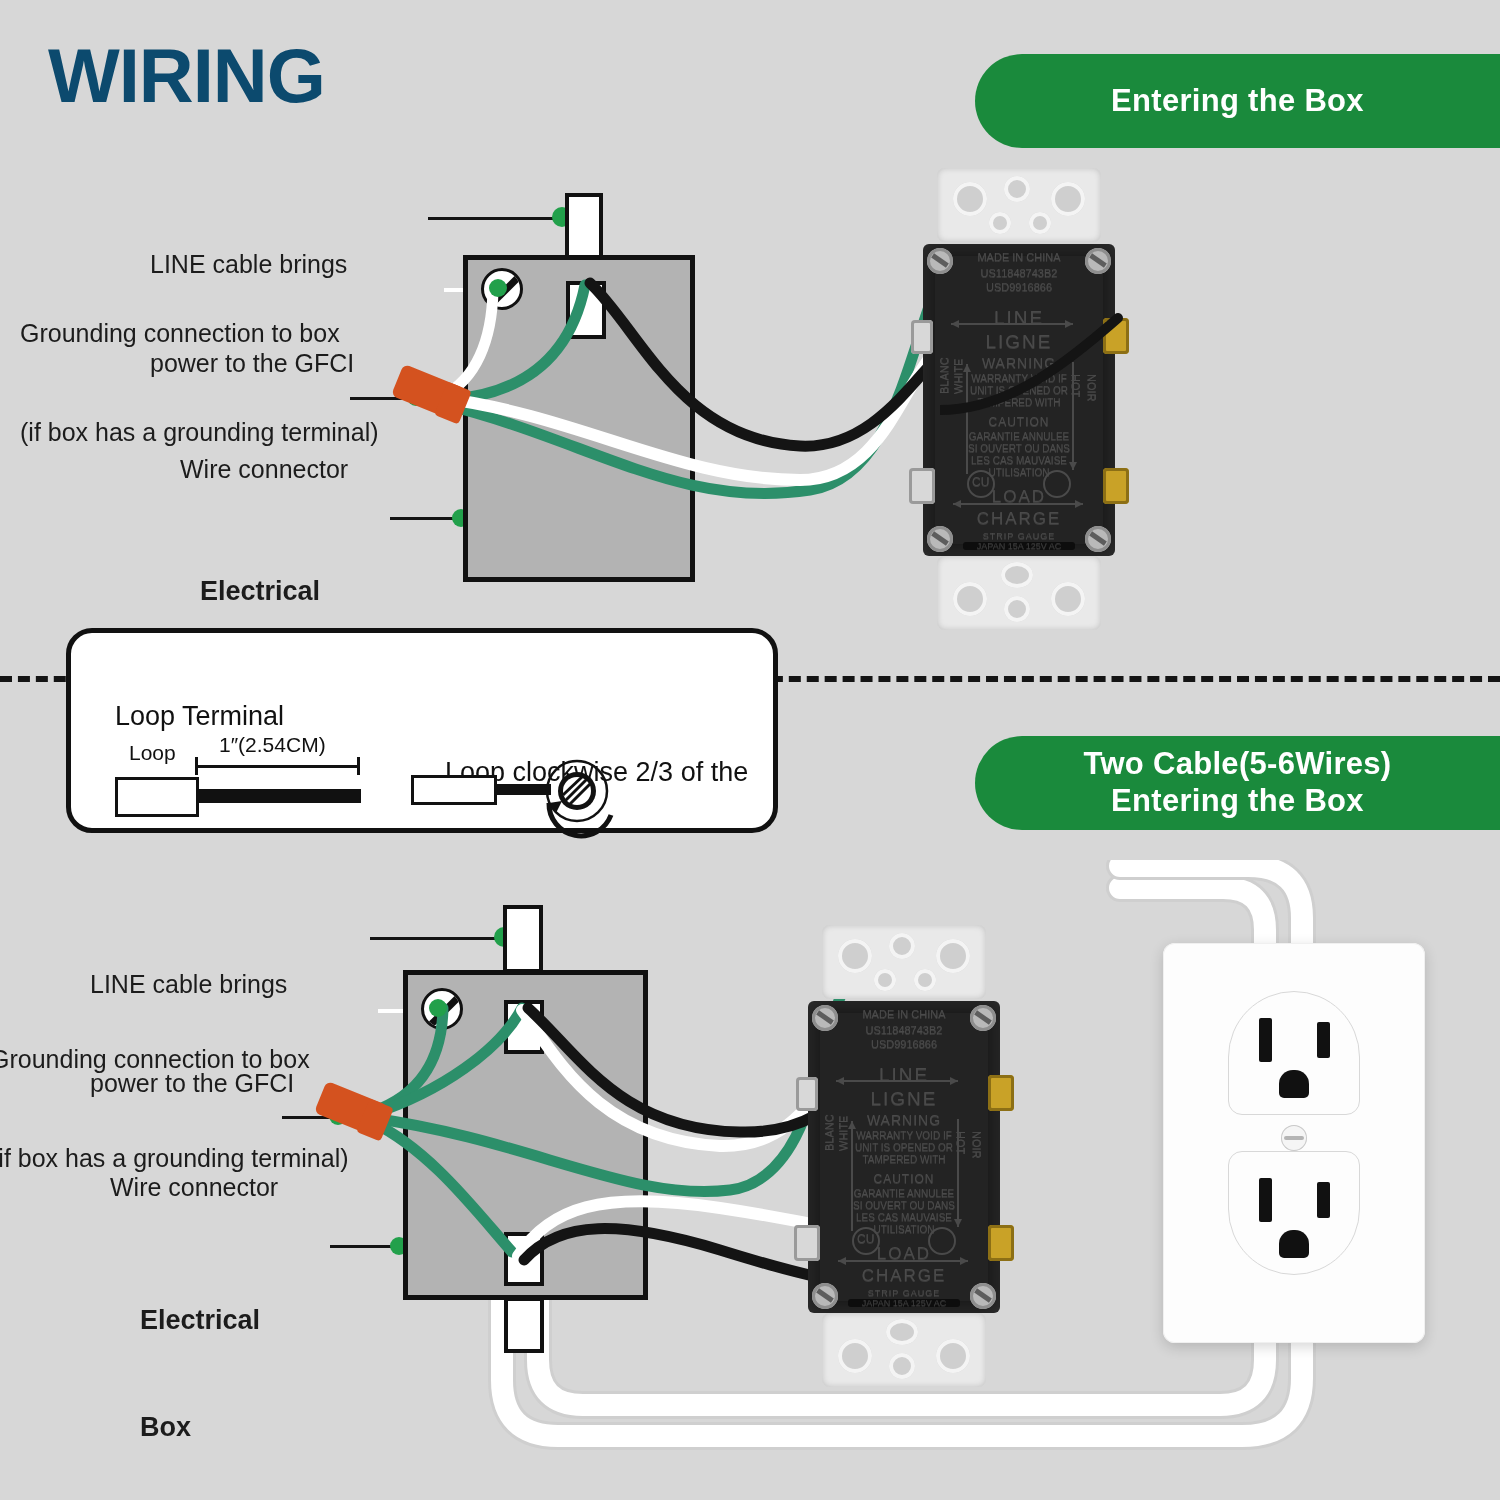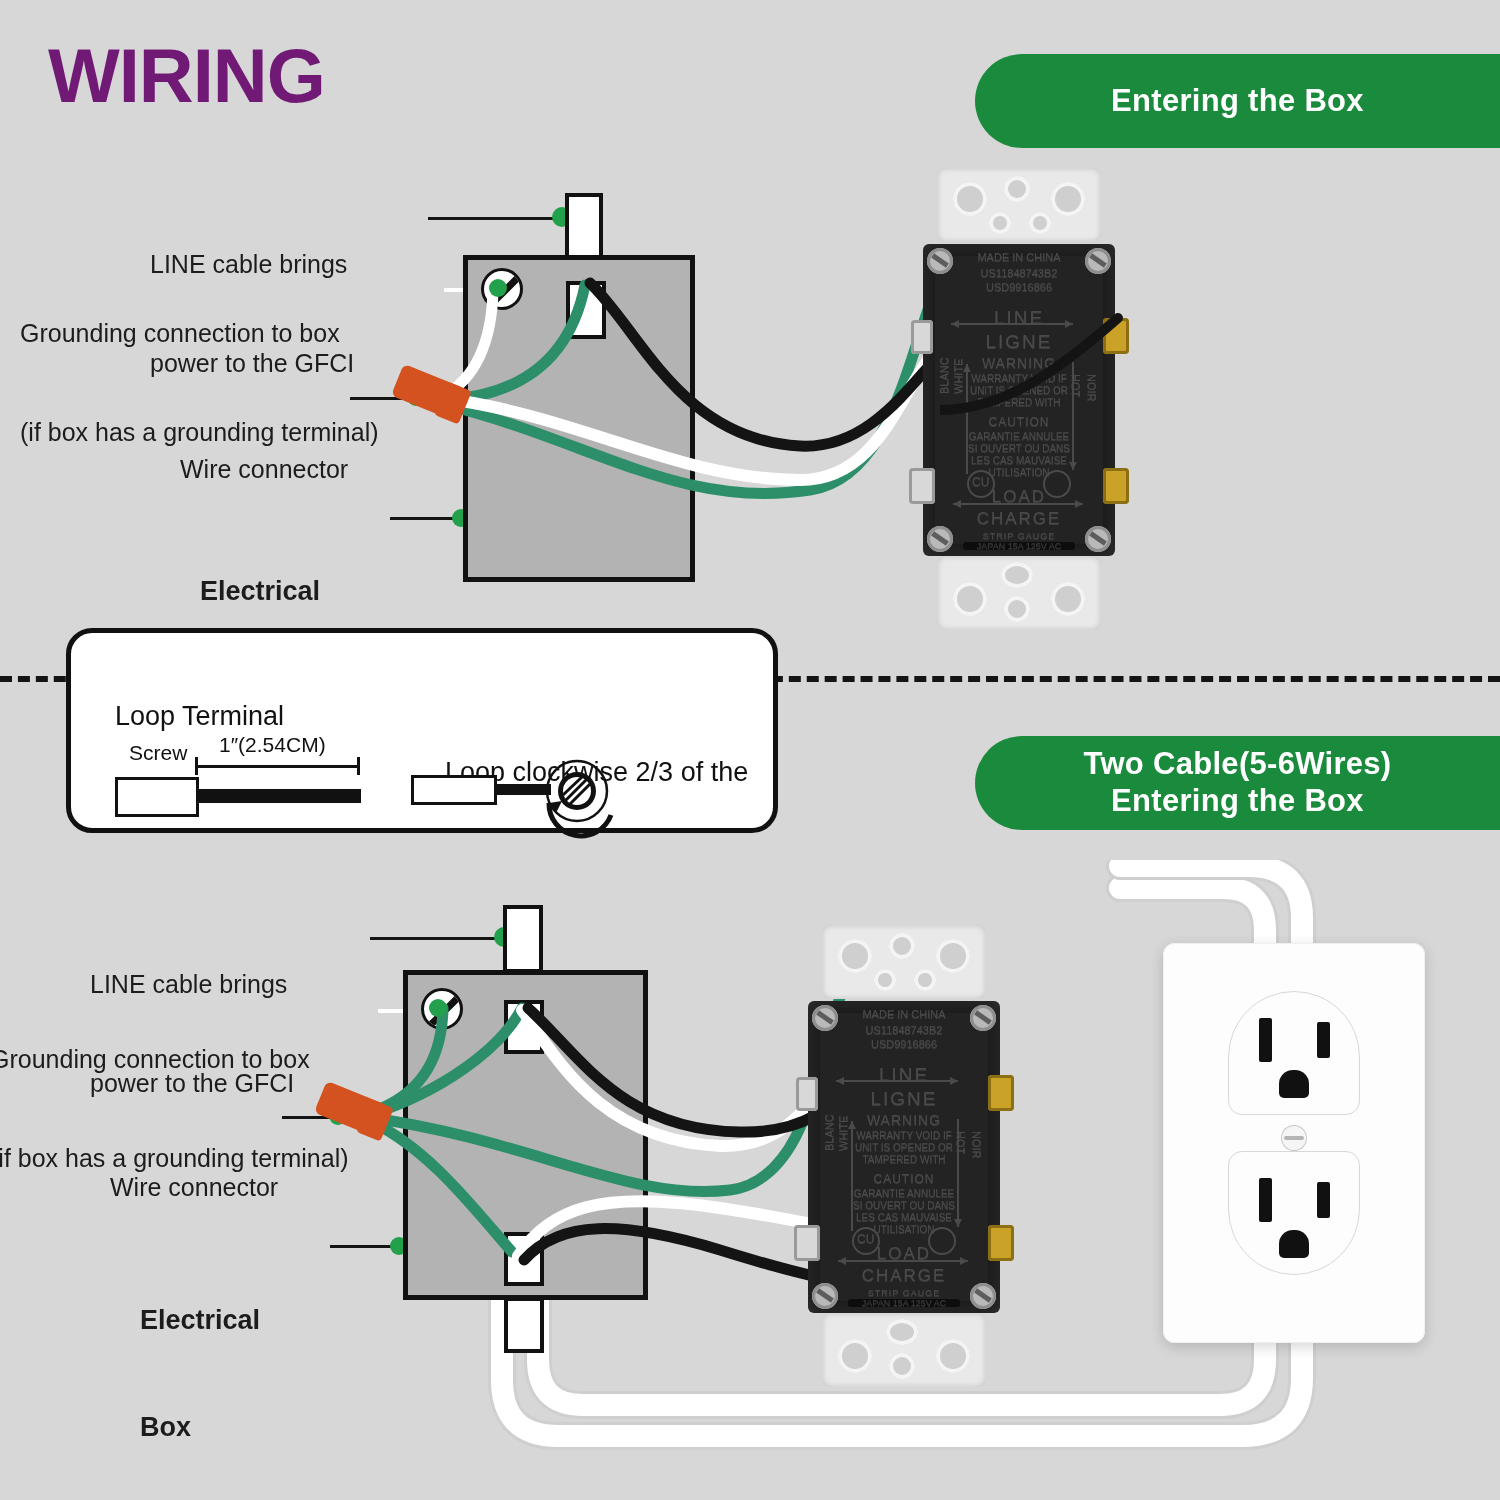--- a/index.html
+++ b/index.html
@@ -10,21 +10,21 @@
     position:relative;
     overflow:hidden;
   }
   .stage{position:absolute;left:0;top:0;width:1500px;height:1500px;}
   .abs{position:absolute;}
 
   
   #wiring-title{
     left:48px;top:38px;
     font-size:76px;font-weight:bold;
-    color:#701a75;letter-spacing:-1px;line-height:1;
+    color:#0c4a6e;letter-spacing:-1px;line-height:1;
   }
 
   
   .banner{
     background:#1a8a3c;
     border-top-left-radius:60px;
     border-bottom-left-radius:60px;
     color:#ffffff;
     display:flex;flex-direction:column;
     align-items:center;justify-content:center;
@@ -326,21 +326,21 @@
 
   <div class="abs wirenut" style="left:395px;top:375px;width:66px;height:34px;transform:rotate(22deg);"></div>
   <div class="abs wirenut" style="left:440px;top:385px;width:26px;height:36px;transform:rotate(22deg);border-radius:4px;"></div>
 
   <div class="abs dashline" style="left:0;top:676px;width:1500px;"></div>
 
   <div class="abs" id="info-box">
 
     <div class="abs info-sub" style="left:44px;top:68px;">Loop Terminal</div>
 
-    <div class="abs" style="left:58px;top:108px;font-size:21px;color:#111;">Screw</div>
+    <div class="abs" style="left:58px;top:108px;font-size:21px;color:#111;">Loop</div>
     <div class="abs" style="left:148px;top:100px;font-size:21px;color:#111;">1″(2.54CM)</div>
     <div class="abs dimline" style="left:124px;top:132px;width:164px;"></div>
     <div class="abs dimtick" style="left:124px;top:124px;height:18px;"></div>
     <div class="abs dimtick" style="left:286px;top:124px;height:18px;"></div>
     <div class="abs wire-rect" style="left:44px;top:144px;width:84px;height:40px;"></div>
     <div class="abs wire-core" style="left:126px;top:156px;width:164px;height:14px;"></div>
 
     <div class="abs info-sub" style="left:338px;top:60px;margin-left:36px;">
       <div>Loop clockwise 2/3 of the</div>
     </div>

